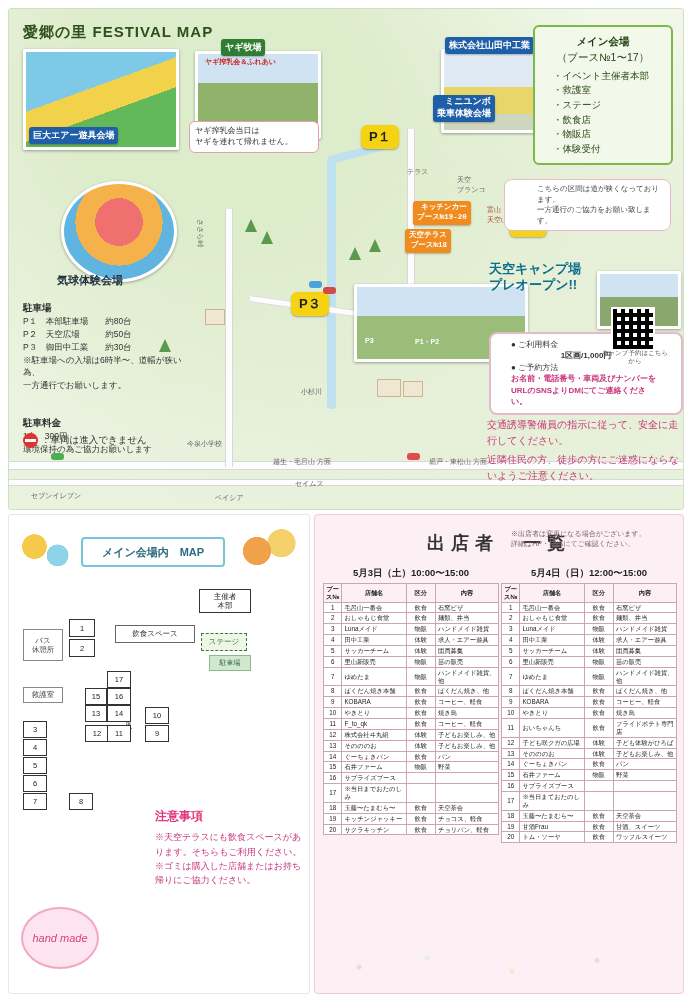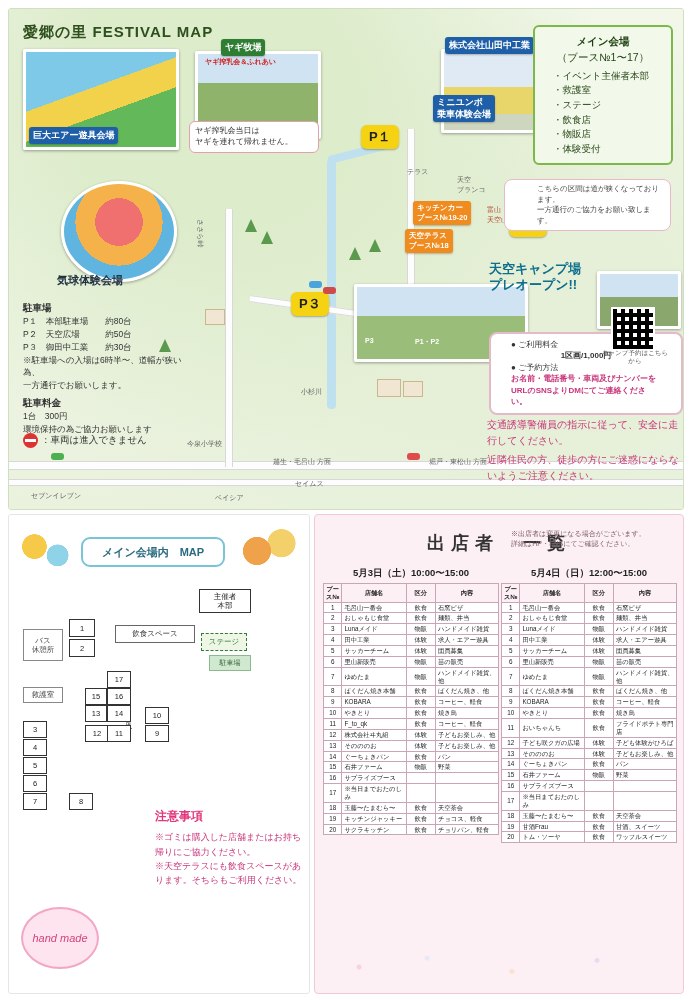--- a/index.html
+++ b/index.html
@@ -50,23 +50,24 @@
     background:linear-gradient(180deg,#dfeaf4 0 45%,#e8d66a 45% 80%,#cfd6c0 80% 100%);}
   .ph-balloon{left:52px;top:172px;width:110px;height:95px;border-radius:50%;
     background:radial-gradient(circle at 50% 40%, #f07070 0 30%, #f5b24a 30% 55%, #5fb4e0 55% 80%, #cfe8f5 80% 100%);}
   .ph-camp{left:345px;top:275px;width:168px;height:72px;
     background:linear-gradient(180deg,#cfe3f2 0 40%,#9bbd7a 40% 100%);}
   .ph-camp2{left:588px;top:262px;width:78px;height:52px;
     background:linear-gradient(180deg,#cfe3f2 0 45%,#8aa86d 45% 100%);}
 
   .label-box{
     position:absolute;background:#ffffff;border-radius:3px;
-    font-size:9px;font-weight:bold;text-align:left;
+    font-size:9px;font-weight:bold;text-align:right;
     padding:2px 4px;box-shadow:0 1px 2px rgba(0,0,0,.25);
     white-space:nowrap;
+    font-family:Liberation Mono, monospace;
   }
   .lab-blue{background:#1f5fa8;color:#fff;}
   .lab-green{background:#2f7d32;color:#fff;}
   .lab-orange{background:#ef8b1f;color:#fff;}
   .lab-plain{color:#333;border:1px solid #ddd;}
 
   .callout{
     position:absolute;background:#fff;border:1px solid #e0a0b0;border-radius:6px;
     font-size:8px;line-height:1.35;color:#333;padding:4px 5px;
   }
@@ -133,21 +134,21 @@
 
   .small-txt{position:absolute;font-size:7px;color:#666;}
 
   
   .venue-map{
     position:absolute;left:8px;top:514px;width:300px;height:478px;
     background:#fff;border:1px solid #e6e6e6;border-radius:3px;overflow:hidden;
   }
   .vm-title{
     position:absolute;left:72px;top:22px;width:140px;height:26px;
-    border:2px solid #79c4d8;border-radius:9px;background:#fff;
+    border:2px solid #79c4d8;border-radius:4px;background:#fff;
     font-size:11px;font-weight:bold;color:#2b6b80;
     display:flex;align-items:center;justify-content:center;
   }
   .vm-deco-l{position:absolute;left:8px;top:14px;width:58px;height:44px;
     background:radial-gradient(circle at 30% 40%,#f7c948 0 25%,rgba(0,0,0,0) 26%),
                radial-gradient(circle at 70% 60%,#8fd3e8 0 22%,rgba(0,0,0,0) 23%);}
   .vm-deco-r{position:absolute;left:220px;top:10px;width:70px;height:52px;
     background:radial-gradient(circle at 40% 50%,#f0a24a 0 28%,rgba(0,0,0,0) 29%),
                radial-gradient(circle at 75% 35%,#f3d06a 0 22%,rgba(0,0,0,0) 23%);}
 
@@ -273,21 +274,21 @@
     <div class="roadnote" style="white-space:pre-line;padding-left:32px;">こちらの区間は道が狭くなっております。
 一方通行のご協力をお願い致します。</div>
 
     <div class="parking-text">
       <div class="pt-h">駐車場</div>
       <div>P１　本部駐車場　　約80台</div>
       <div>P２　天空広場　　　約50台</div>
       <div>P３　御田中工業　　約30台</div>
       <div>※駐車場への入場は6時半〜、道幅が狭い為、</div>
       <div>一方通行でお願いします。</div>
-      <div class="pt-h" style="margin-top:4px;">駐車料金</div>
+      <div class="pt-h" style="margin-top:24px;">駐車料金</div>
       <div>1台　300円</div>
       <div>環境保持の為ご協力お願いします</div>
     </div>
     <div class="no-car">
       <span class="circle"></span>
       <span>：車両は進入できません</span>
     </div>
 
     <div class="camp-box">
       <div class="camp-title" style="white-space:pre-line;">天空キャンプ場
@@ -368,22 +369,22 @@
       <div class="vbox" style="left:4px;top:146px;width:22px;height:15px;">3</div>
       <div class="vbox" style="left:4px;top:164px;width:22px;height:15px;">4</div>
       <div class="vbox" style="left:4px;top:182px;width:22px;height:15px;">5</div>
       <div class="vbox" style="left:4px;top:200px;width:22px;height:15px;">6</div>
       <div class="vbox" style="left:4px;top:218px;width:22px;height:15px;">7</div>
       <div class="vbox" style="left:50px;top:218px;width:22px;height:15px;">8</div>
     </div>
 
     <div class="notice">
       <div class="nt">注意事項</div>
+      <div>※天空テラスにも飲食スペースがあります。そちらもご利用ください。</div>
       <div>※ゴミは購入した店舗またはお持ち帰りにご協力ください。</div>
-      <div>※天空テラスにも飲食スペースがあります。そちらもご利用ください。</div>
     </div>
 
     <div class="handmade">hand made</div>
   </div>
 
   <div class="vendor">
     <div class="fireworks"></div>
     <div class="vendor-title">出店者　一覧</div>
     <div class="vendor-note" style="white-space:pre-line;">※出店者は変更になる場合がございます。
 詳細はHP・SNSにてご確認ください。</div>

